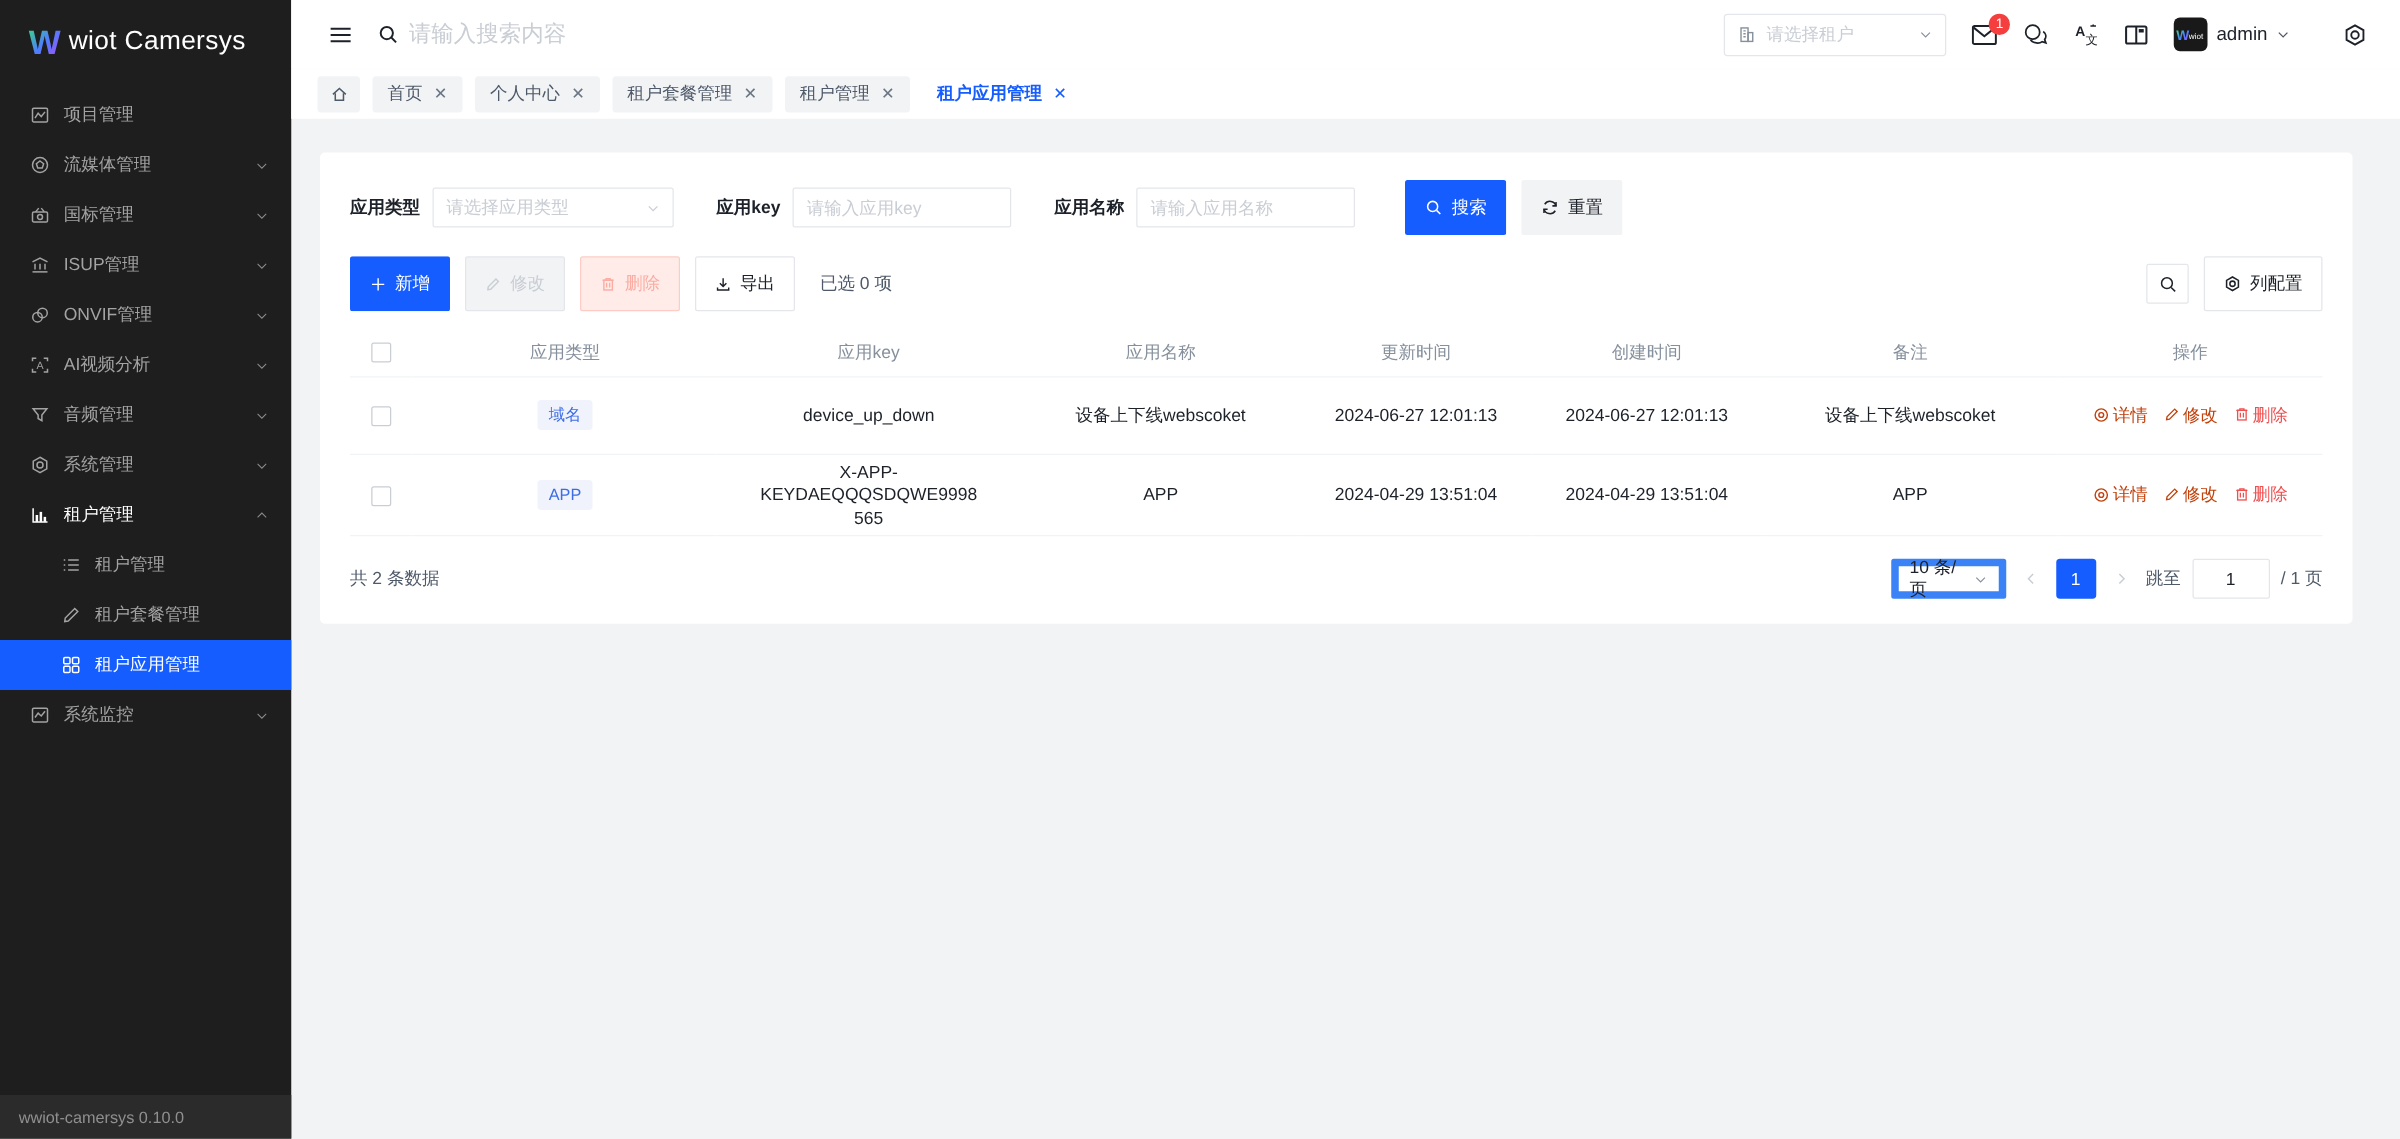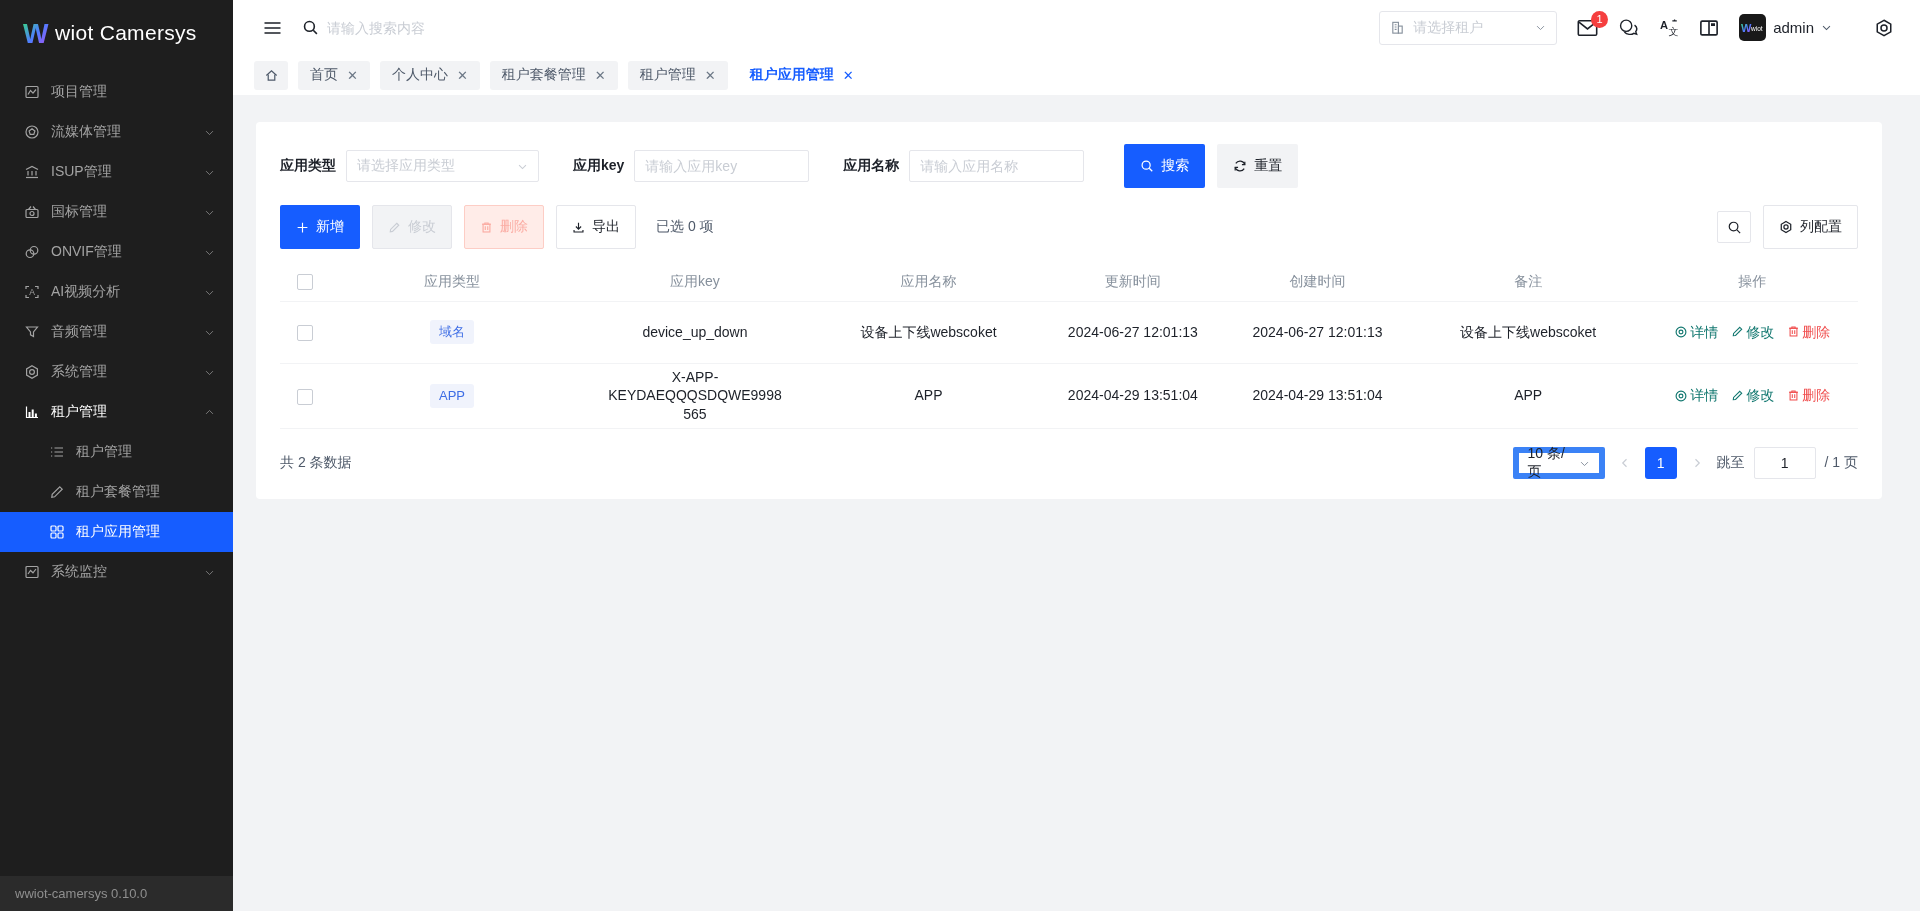--- a/index.html
+++ b/index.html
@@ -19,21 +19,21 @@
   .mi.expanded { color:#fff; }
   .mi.sub { padding-left:49px; }
   .mi.selected { background:#165DFF; color:#fff; }
   .version { height:35px; background:#2b2b2b; display:flex; align-items:center; padding-left:15px; font-size:13px; color:#8f8f8f; }
 
   
   .mainarea { flex:1; display:flex; flex-direction:column; min-width:0; }
   .topbar { height:55px; background:#fff; display:flex; align-items:center; padding:0 26px 0 30px; gap:20px; }
   .icon-btn { display:flex; align-items:center; justify-content:center; cursor:pointer; color:#1d2129; position:relative; }
   .gsearch { display:flex; align-items:center; gap:8px; color:#1d2129; }
-  .gsearch input { border:none; outline:none; font-size:14px; width:220px; color:#8b5cf6; font-family:inherit; }
+  .gsearch input { border:none; outline:none; font-size:18px; width:220px; color:#8b5cf6; font-family:inherit; }
   .gsearch input::placeholder { color:#c9cdd4; }
   .top-spacer { flex:1; }
   .tenant-select { width:178px; height:34px; border:1px solid #e5e6eb; border-radius:3px; display:flex; align-items:center; gap:8px; padding:0 10px; color:#86909c; cursor:pointer; background:#fff; }
   .tenant-select .ph { flex:1; color:#c9cdd4; }
   .badge { position:absolute; top:-8px; right:-10px; min-width:17px; height:17px; border-radius:9px; background:#f53f3f; color:#fff; font-size:11px; display:flex; align-items:center; justify-content:center; padding:0 4px; }
   .userbox { display:flex; align-items:center; gap:7px; cursor:pointer; }
   .avatar { width:27px; height:27px; background:#191919; border-radius:5px; display:flex; align-items:center; justify-content:center; overflow:hidden; }
   .uname { font-size:15px; color:#1d2129; }
   .gear-right { margin-left:22px; }
 
@@ -75,21 +75,21 @@
   table { width:100%; border-collapse:collapse; table-layout:fixed; margin-top:14px; }
   th { height:38px; font-weight:normal; color:#86909c; text-align:center; }
   td { height:62px; text-align:center; vertical-align:middle; border-top:1px solid #f2f3f5; color:#1d2129; padding:4px 8px; line-height:1.35; }
   tr.last td { border-bottom:1px solid #f2f3f5; }
   .cb { width:16px; height:16px; border:1px solid #c9cdd4; border-radius:2px; background:#fff; display:inline-block; vertical-align:middle; cursor:pointer; }
   .tag { display:inline-block; background:#f0f3fc; color:#3d6de5; border-radius:3px; padding:3px 9px; font-size:13px; }
   .keywrap { display:inline-block; max-width:176px; word-break:break-word; }
   .acts { display:flex; align-items:center; justify-content:center; gap:13px; white-space:nowrap; }
   .act { display:inline-flex; align-items:center; gap:2px; cursor:pointer; text-decoration:none; }
   .act svg { stroke:currentColor; fill:none; stroke-width:1.3; }
-  .act.blue { color:#0f766e; }
+  .act.blue { color:#c2410c; }
   .act.red { color:#f04f4f; }
 
   
   .pfoot { display:flex; align-items:center; margin-top:18px; }
   .total { color:#4e5969; }
   .pright { margin-left:auto; display:flex; align-items:center; gap:14px; }
   .psel { width:92px; height:32px; border:6px solid #3b82f6; border-radius:2px; display:flex; align-items:center; padding:0 9px; gap:6px; cursor:pointer; color:#1d2129; background:#fff; }
   .psel span { flex:1; }
   .parrow { color:#c9cdd4; display:flex; align-items:center; cursor:default; }
   .pnum { width:32px; height:32px; background:#165DFF; color:#fff; border-radius:3px; display:flex; align-items:center; justify-content:center; cursor:pointer; }
@@ -129,36 +129,36 @@
             <circle cx="8" cy="8" r="6"></circle>
             <polygon points="8,4.8 10.9,7 9.8,10.4 6.2,10.4 5.1,7"></polygon>
           </svg>
         <span class="lbl">流媒体管理</span>
         <svg class="chev" width="11" height="11" viewBox="0 0 16 16">
             <polyline points="3,6 8,11 13,6"></polyline>
           </svg>
       </div>
       <div class="mi">
         <svg width="16" height="16" viewBox="0 0 16 16">
+            <rect x="2" y="5.5" width="12" height="8" rx="1"></rect>
+            <circle cx="8" cy="9.5" r="2"></circle>
+            <path d="M4.5 5.5 L7 2.5 M11.5 5.5 L9 2.5"></path>
+          </svg>
+        <span class="lbl">国标管理</span>
+        <svg class="chev" width="11" height="11" viewBox="0 0 16 16">
+            <polyline points="3,6 8,11 13,6"></polyline>
+          </svg>
+      </div>
+      <div class="mi">
+        <svg width="16" height="16" viewBox="0 0 16 16">
             <path d="M2 5.5 L8 2.5 L14 5.5"></path>
             <path d="M4 7 V11.5 M8 7 V11.5 M12 7 V11.5"></path>
             <path d="M2 13.5 H14"></path>
           </svg>
         <span class="lbl">ISUP管理</span>
-        <svg class="chev" width="11" height="11" viewBox="0 0 16 16">
-            <polyline points="3,6 8,11 13,6"></polyline>
-          </svg>
-      </div>
-      <div class="mi">
-        <svg width="16" height="16" viewBox="0 0 16 16">
-            <rect x="2" y="5.5" width="12" height="8" rx="1"></rect>
-            <circle cx="8" cy="9.5" r="2"></circle>
-            <path d="M4.5 5.5 L7 2.5 M11.5 5.5 L9 2.5"></path>
-          </svg>
-        <span class="lbl">国标管理</span>
         <svg class="chev" width="11" height="11" viewBox="0 0 16 16">
             <polyline points="3,6 8,11 13,6"></polyline>
           </svg>
       </div>
       <div class="mi">
         <svg width="16" height="16" viewBox="0 0 16 16">
             <circle cx="6" cy="9.7" r="3.8"></circle>
             <circle cx="10" cy="6.3" r="3.8"></circle>
           </svg>
         <span class="lbl">ONVIF管理</span>

